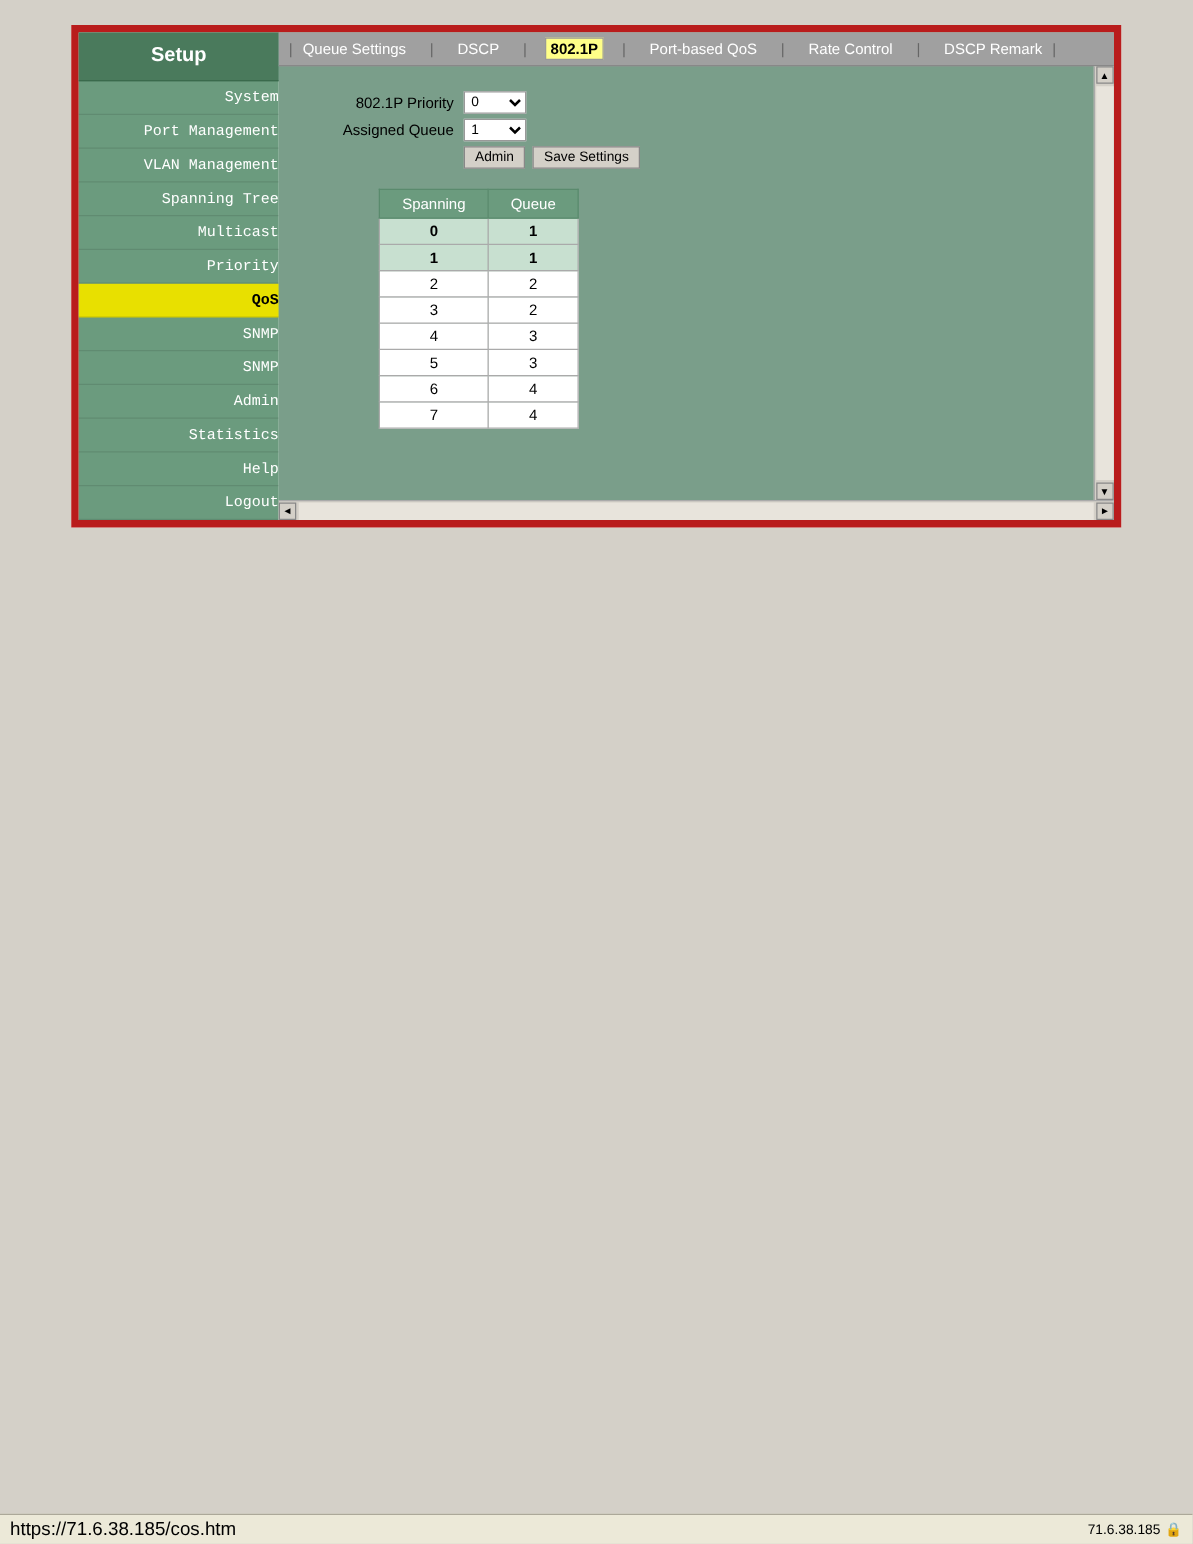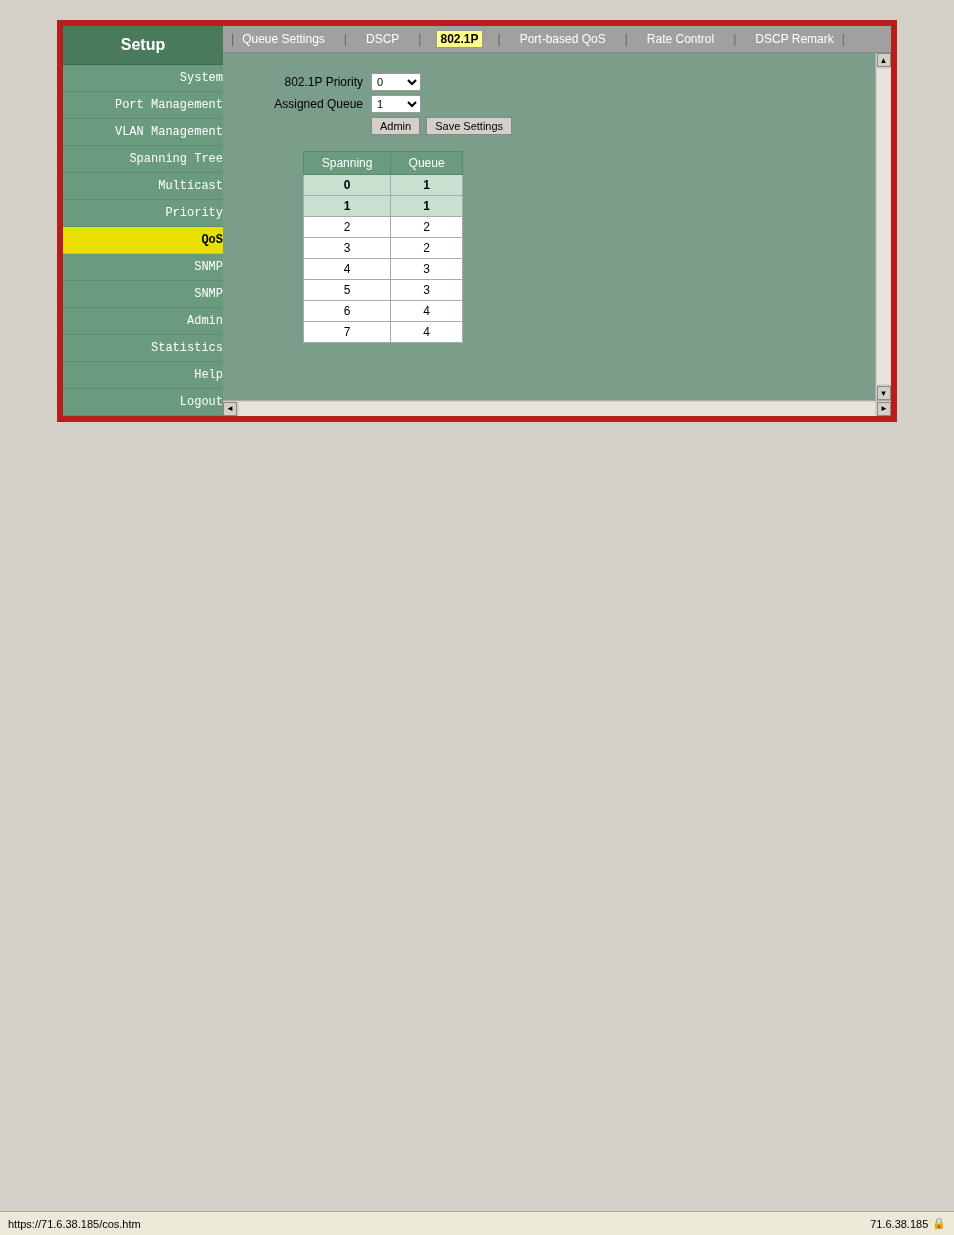--- a/index.html
+++ b/index.html
@@ -254,21 +254,21 @@
     }
 
     .scroll-track-h {
       flex: 1;
       height: 14px;
       background: #e8e4dc;
       margin: 0 2px;
     }
 
     .status-bar-left {
-      font-size: 11px;
+      font-size: 15px;
       color: #000;
     }
 
     .status-bar-right {
       display: flex;
       align-items: center;
       gap: 4px;
       font-size: 11px;
     }
   </style>

